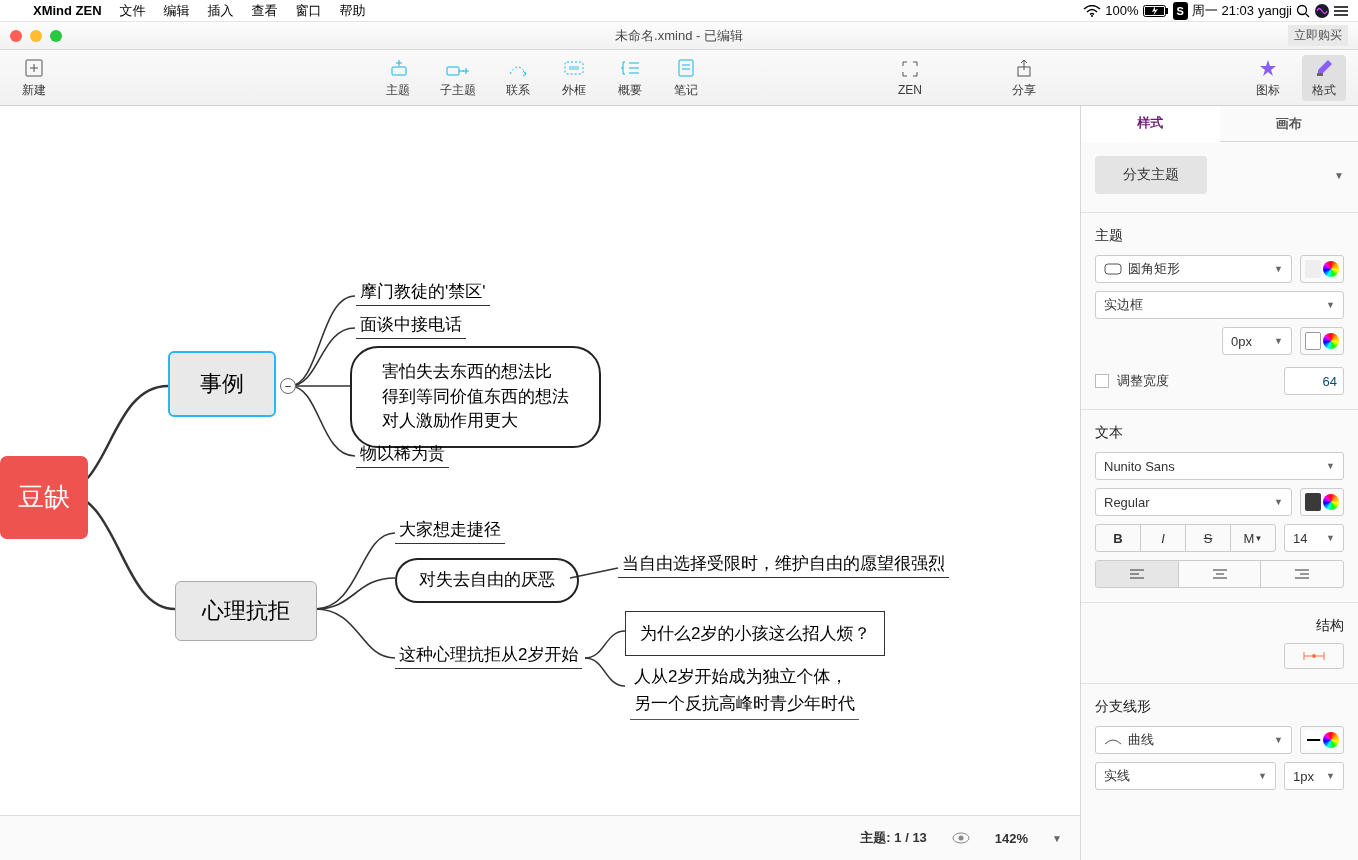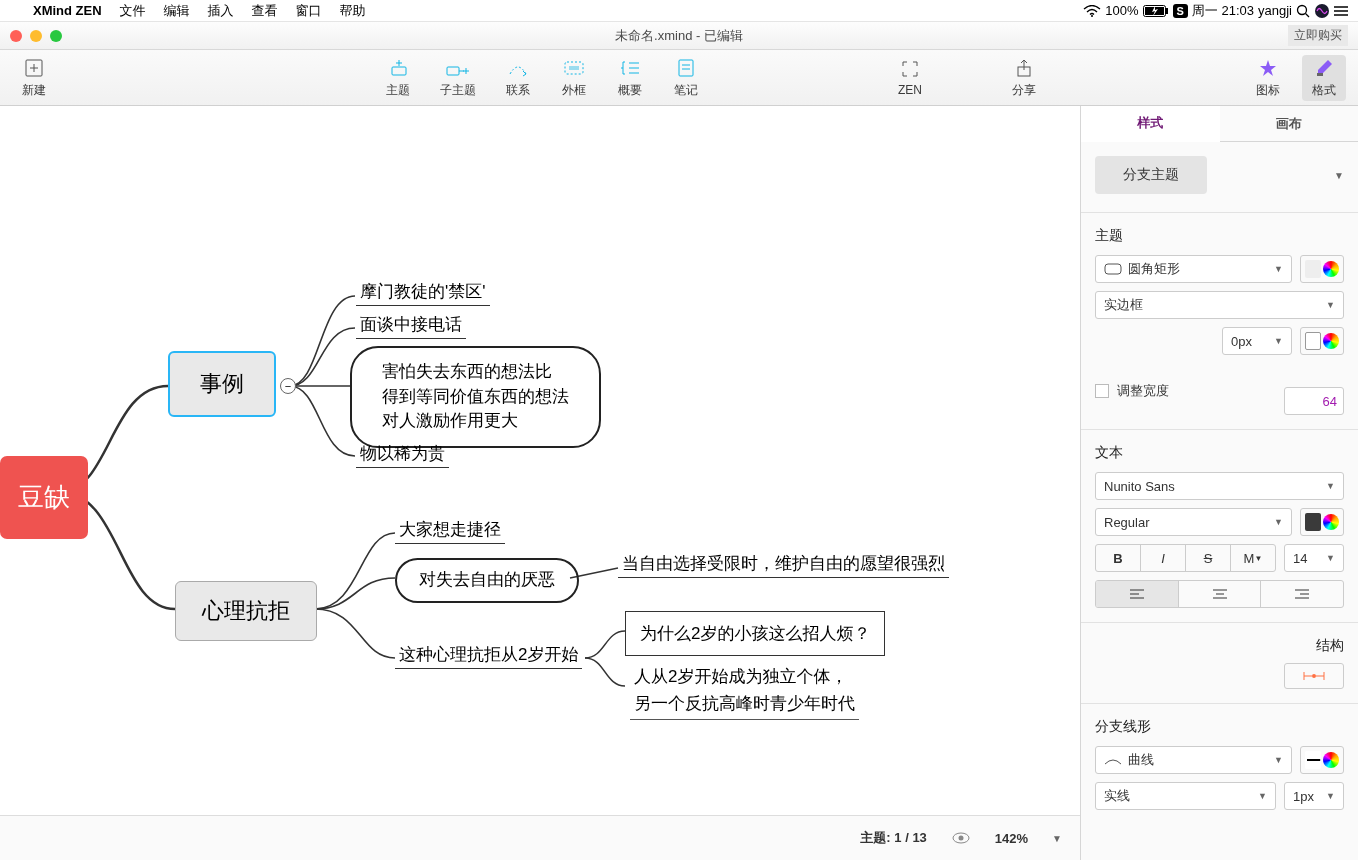--- a/index.html
+++ b/index.html
@@ -4,21 +4,21 @@
 <style>
 * { box-sizing: border-box; margin: 0; padding: 0; }
 body { font-family: -apple-system, "Helvetica Neue", Arial, sans-serif; width: 1358px; height: 860px; overflow: hidden; background: #f4f4f4; font-size: 13px; }
 
 
 .mac-menubar { height: 22px; background: #fff; display: flex; align-items: center; padding: 0 8px; font-size: 13px; border-bottom: 1px solid rgba(0,0,0,0.1); }
 .mac-menubar .left { display: flex; align-items: center; gap: 0; }
 .mac-menubar .apple { font-size: 14px; padding: 0 8px; }
 .mac-menubar .app-name { font-weight: 600; padding: 0 9px; }
 .mac-menubar .menu-item { padding: 0 9px; cursor: default; }
-.mac-menubar .right { margin-left: auto; display: flex; align-items: center; gap: 4px; font-size: 13px; }
+.mac-menubar .right { margin-left: auto; display: flex; gap: 4px; font-size: 13px; }
 .mac-menubar .right span { display: inline-flex; align-items: center; }
 
 
 .window { position: relative; background: #fff; }
 .titlebar { height: 28px; display: flex; align-items: center; padding: 0 10px; background: linear-gradient(#fdfdfd,#f1f1f1); border-bottom: 1px solid #d8d8d8; }
 .traffic-lights { display: flex; gap: 8px; }
 .tl { width: 12px; height: 12px; border-radius: 50%; }
 .tl.red { background: #ff5f57; } .tl.yellow { background: #febc2e; } .tl.green { background: #28c840; }
 .win-title { position: absolute; left: 0; right: 0; text-align: center; font-size: 13px; color: #4a4a4a; pointer-events: none; }
 .buy-btn { margin-left: auto; background: #e9e9e9; font-size: 12px; padding: 2px 6px; color: #555; }
@@ -360,21 +360,21 @@
             </div>
           <div class="color-swatch">
               <div class="sw-fill" style="background:#fff;border:1px solid #999;"></div>
               <div class="color-wheel"></div>
             </div>
         </div>
         <div class="checkbox-row">
           <div class="cb"></div>
           <span>调整宽度</span>
           <div style="flex:1"></div>
-          <div class="num-input" style="color:#a21caf;margin-top:20px;">64</div>
+          <div class="num-input" style="color:#0c4a6e;">64</div>
         </div>
         <div class="hr"></div>
 
         <div class="sect-title">文本</div>
         <div class="row">
             <div class="select">
               <span>Nunito Sans</span>
               <span class="caret">▼</span>
             </div>
           </div>

